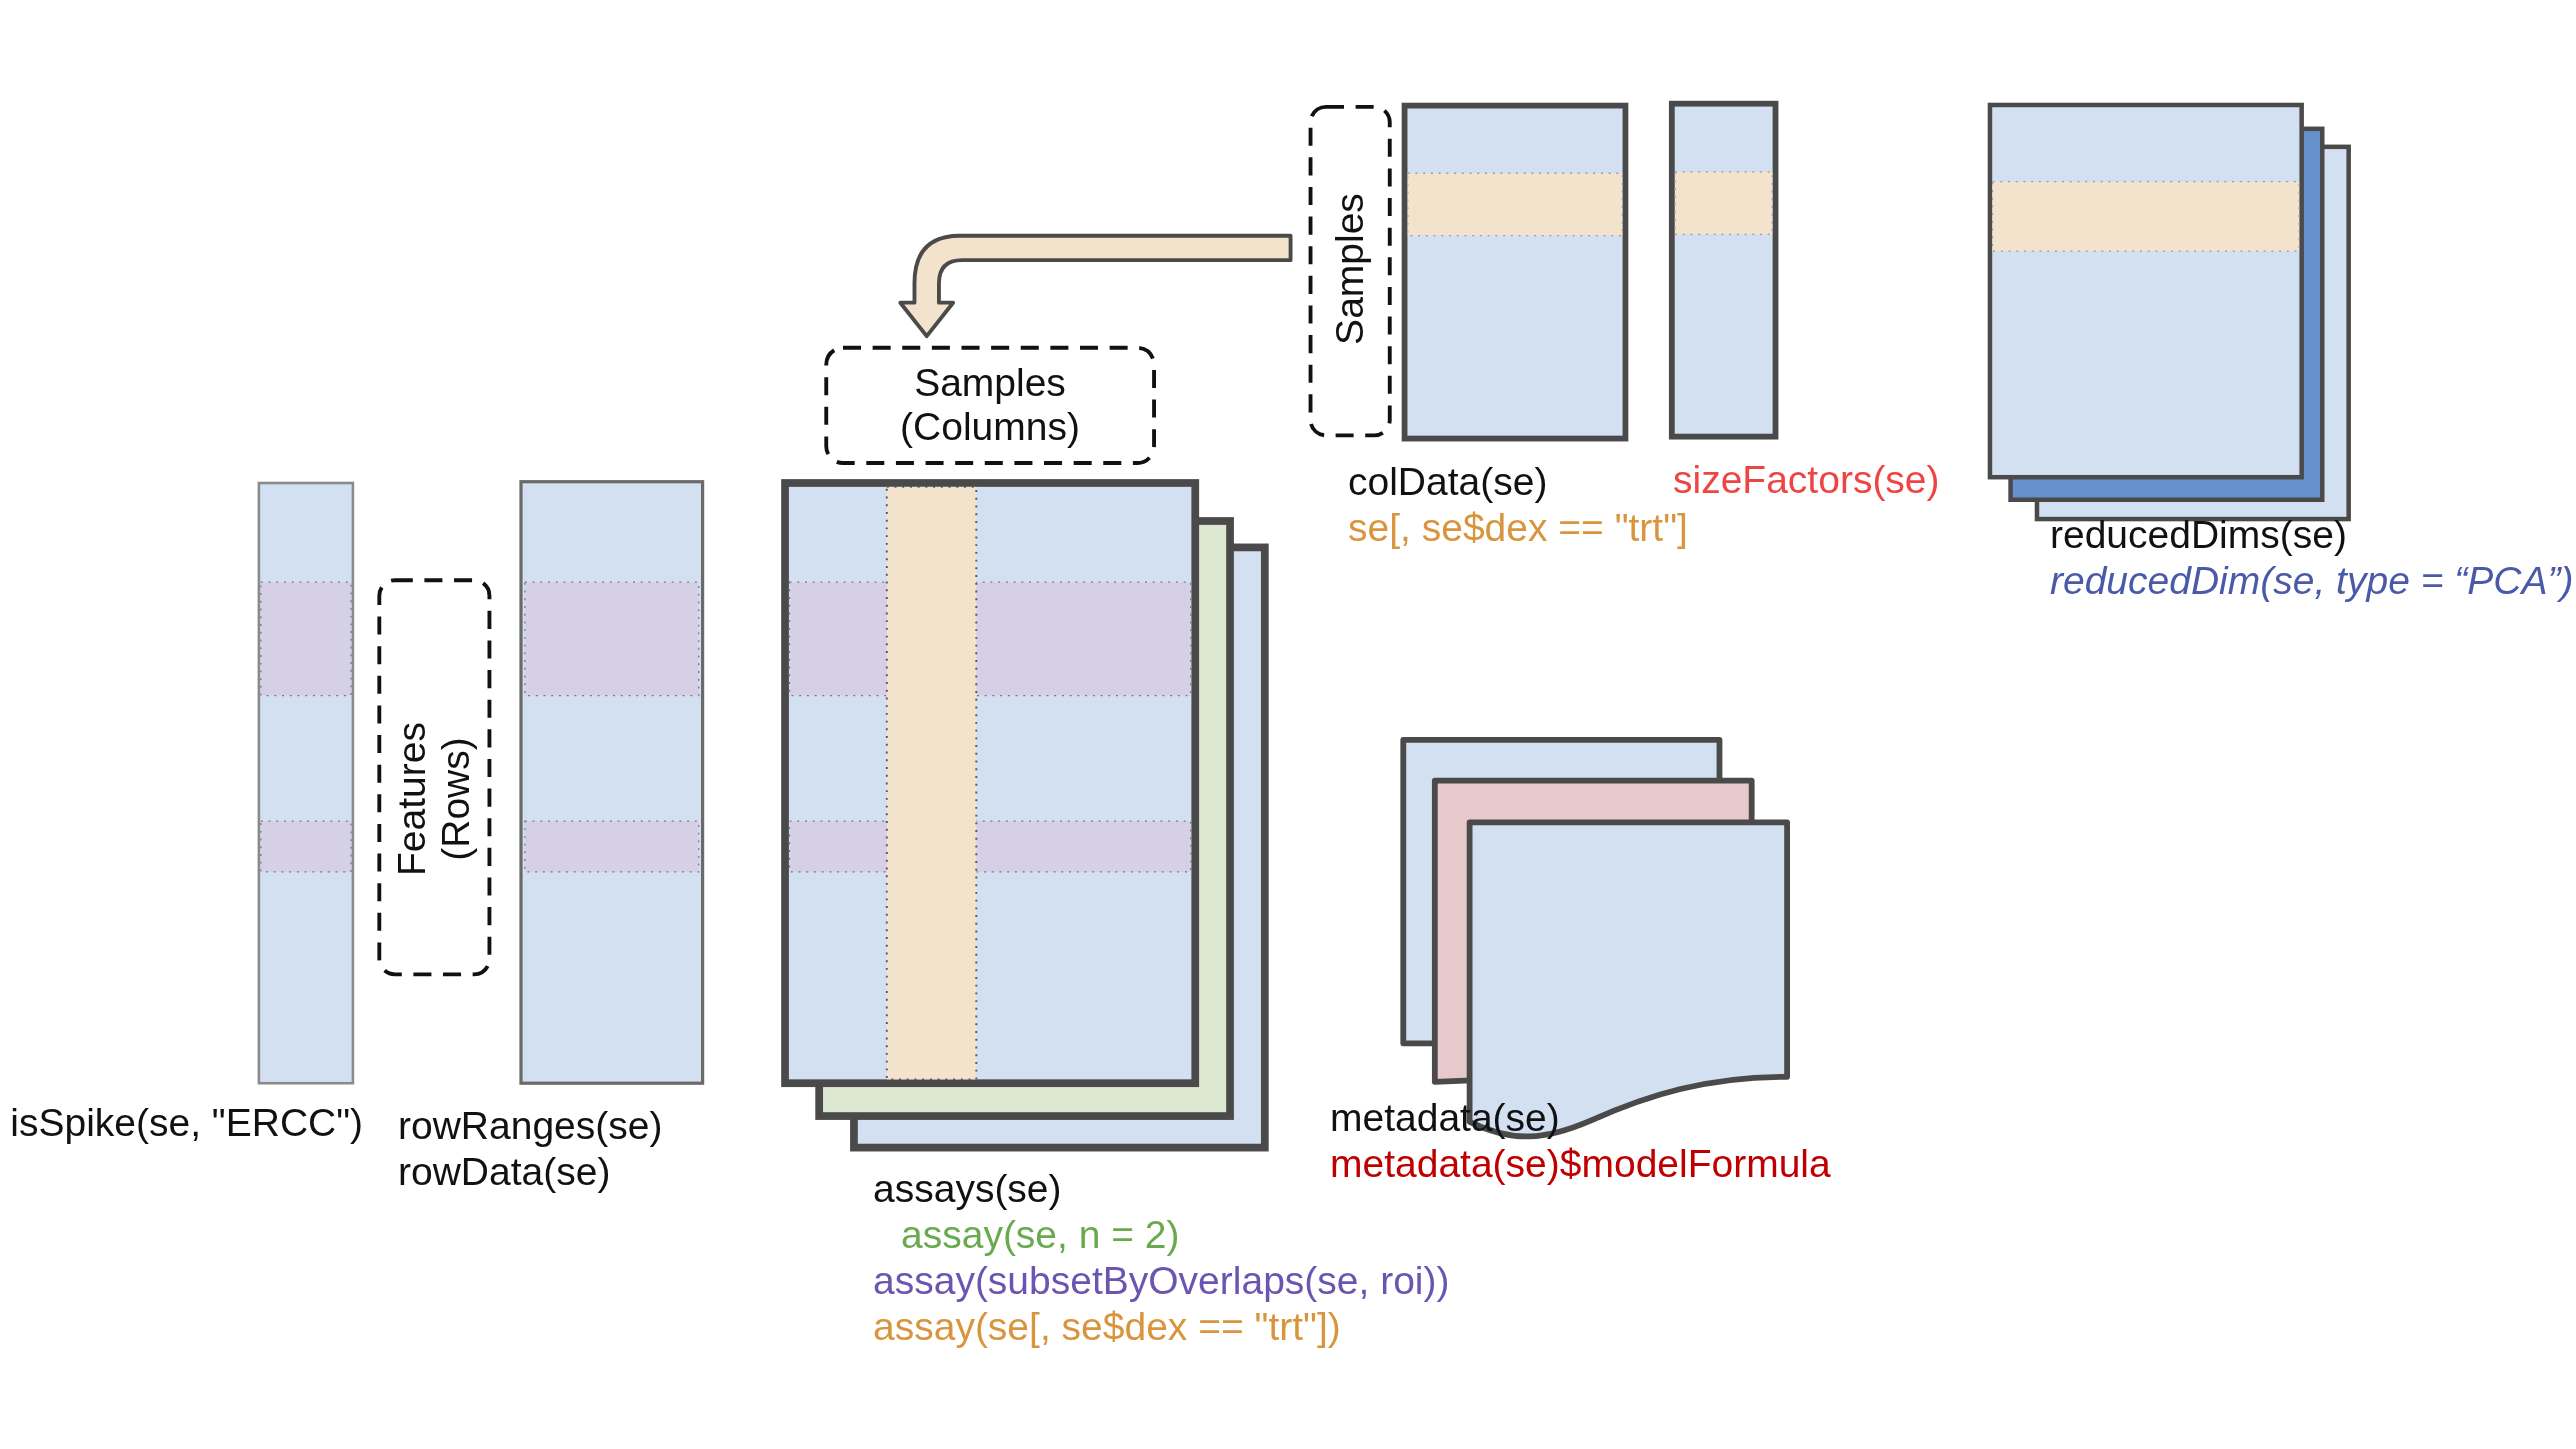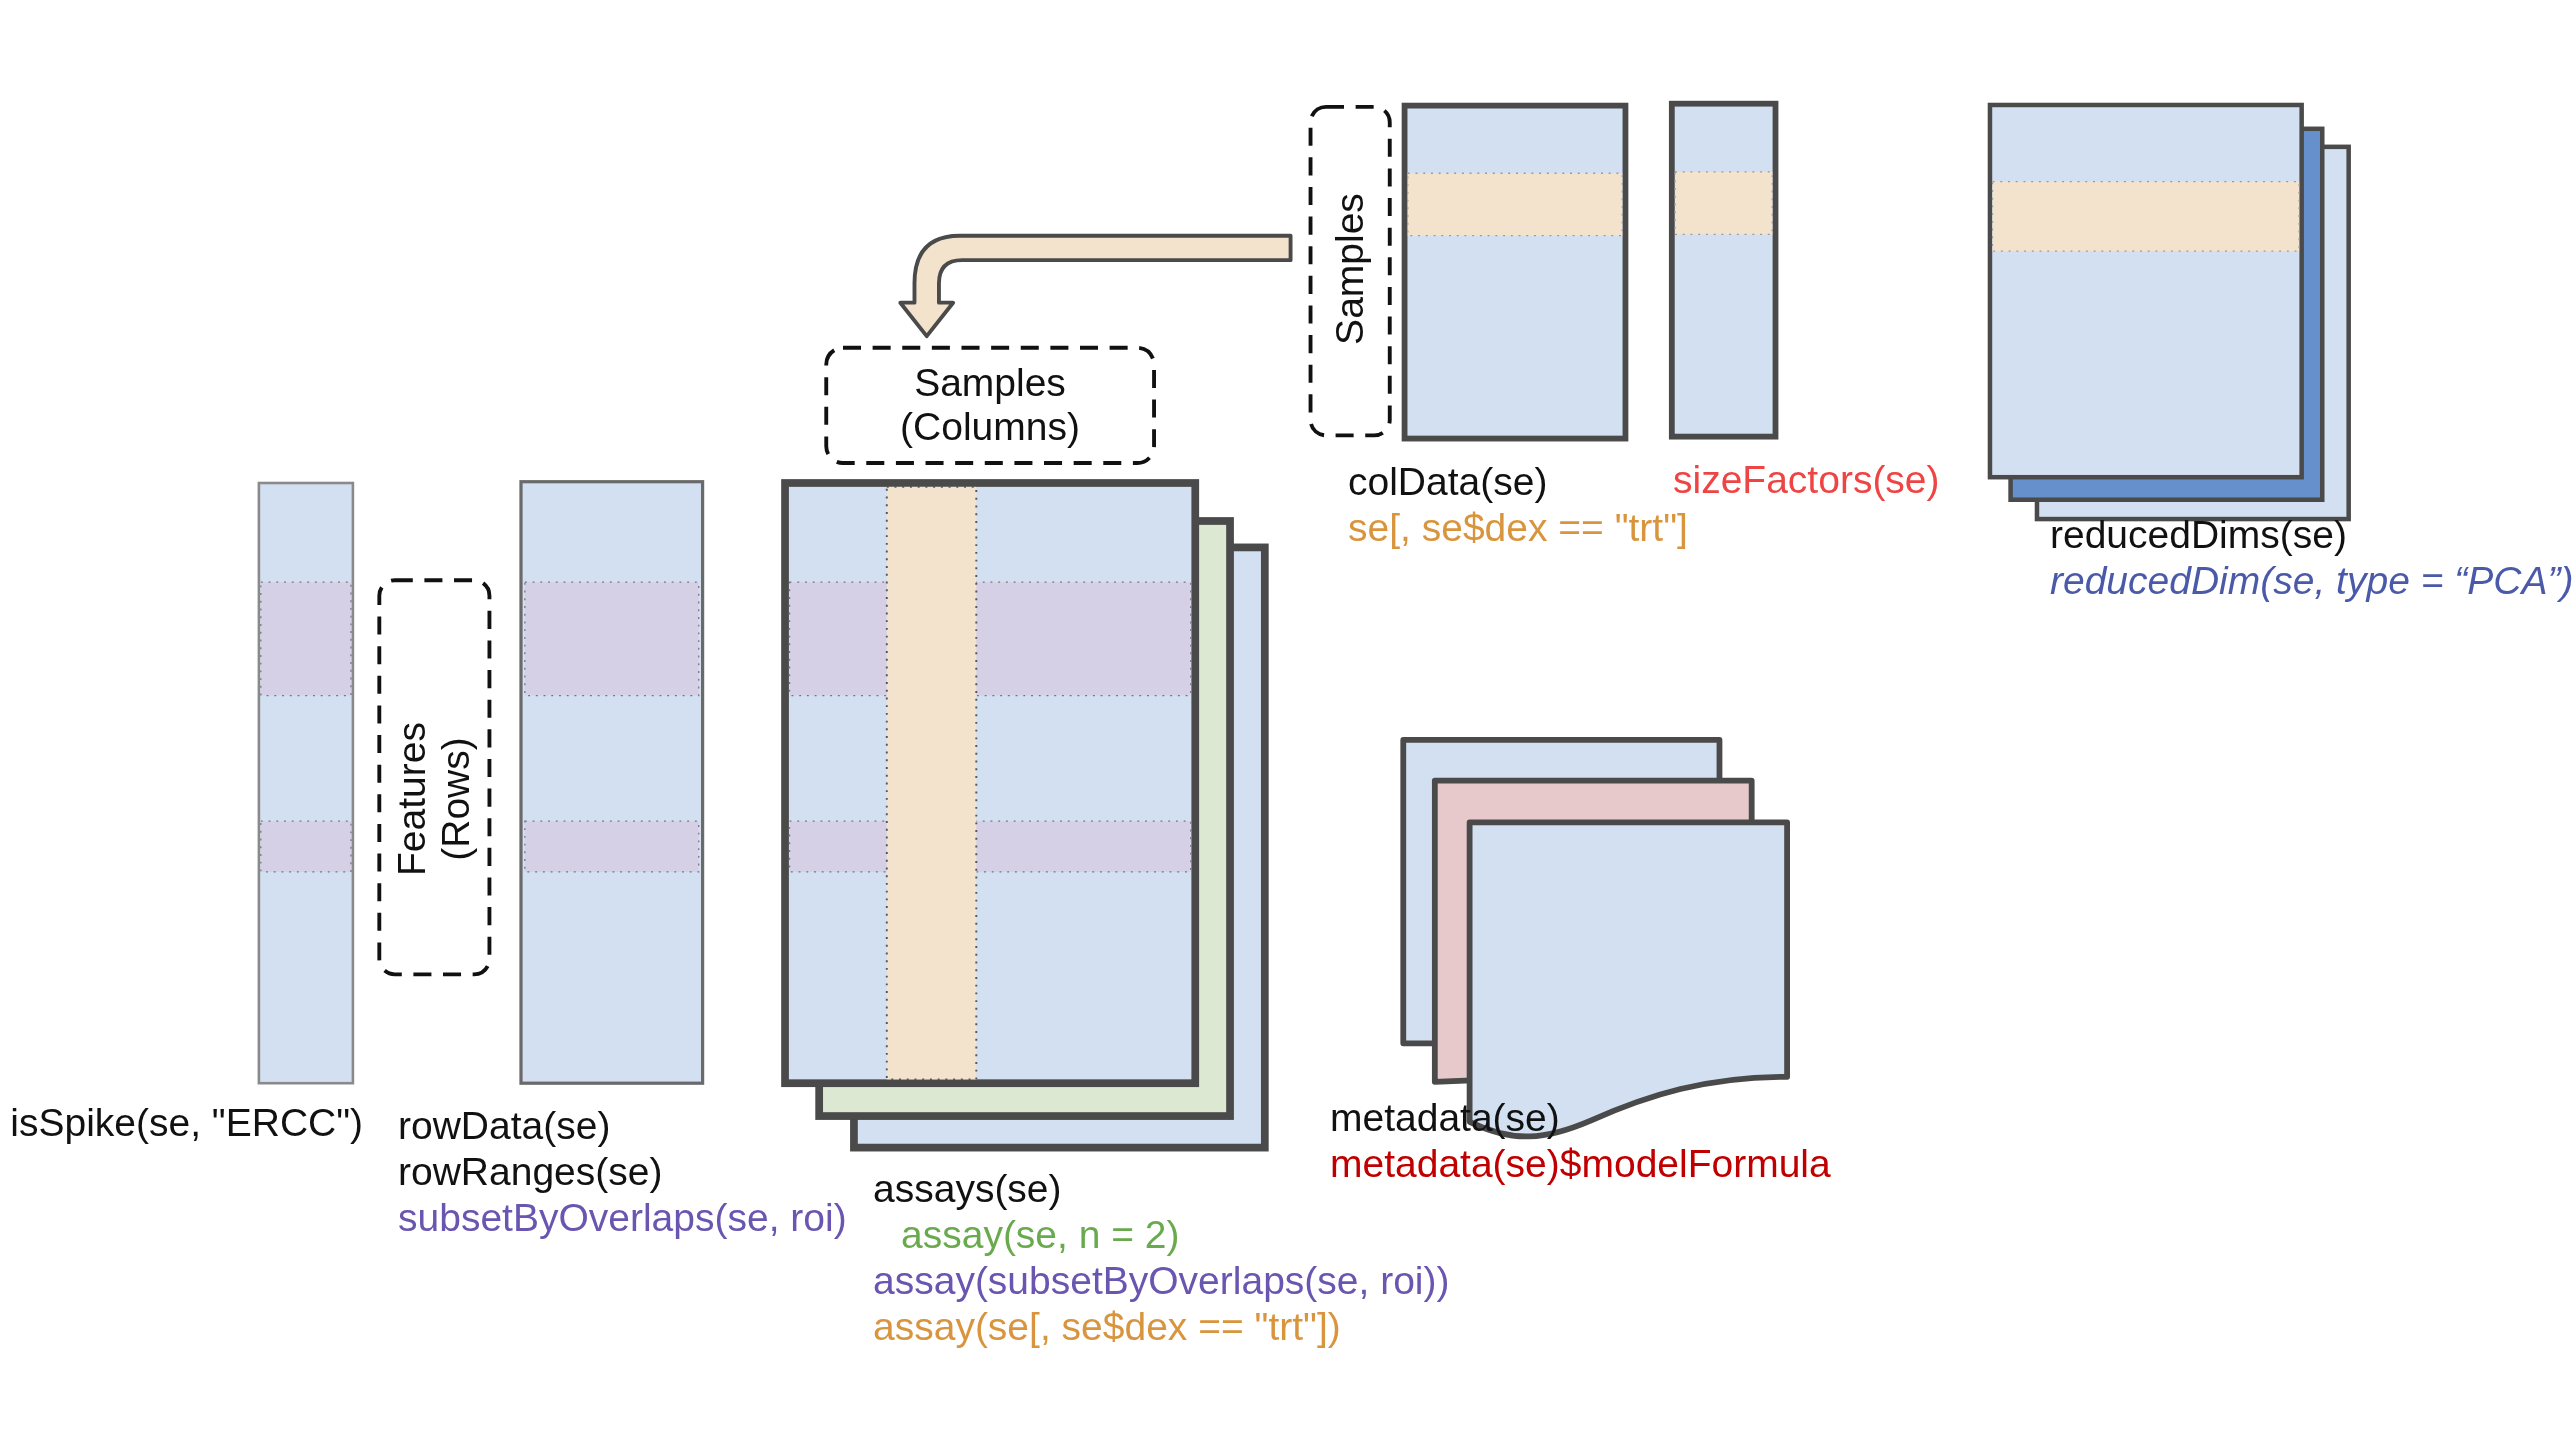--- a/index.html
+++ b/index.html
@@ -77,23 +77,22 @@
   <div>(Columns)</div>
 </div>
 
 <div class="vt" style="left:1221px; top:247px; width:258px; transform:rotate(-90deg); transform-origin:center center;">Samples</div>
 
 <div class="lbl" style="left:10.3px; top:1100px;">
   <div style="color: rgb(17, 17, 17);">isSpike(se, "ERCC")</div>
 </div>
 
 <div class="lbl" style="left:398px; top:1103px;">
+  <div style="color: rgb(17, 17, 17);">rowRanges(se)</div>
   <div style="color: rgb(17, 17, 17);">rowData(se)</div>
-  <div style="color: rgb(17, 17, 17);">rowRanges(se)</div>
-  <div class="c-purple" style="color: rgb(106, 85, 176);">subsetByOverlaps(se, roi)</div>
 </div>
 
 <div class="lbl" style="left:873px; top:1166px;">
   <div style="color: rgb(17, 17, 17);">assays(se)</div>
   <div class="c-green" style="color: rgb(106, 170, 79); margin-left: 28px;">assay(se, n = 2)</div>
   <div class="c-purple" style="color: rgb(106, 85, 176);">assay(subsetByOverlaps(se, roi))</div>
   <div class="c-orange" style="color: rgb(217, 149, 62);">assay(se[, se$dex == "trt"])</div>
 </div>
 
 <div class="lbl" style="left:1348px; top:459px;">

